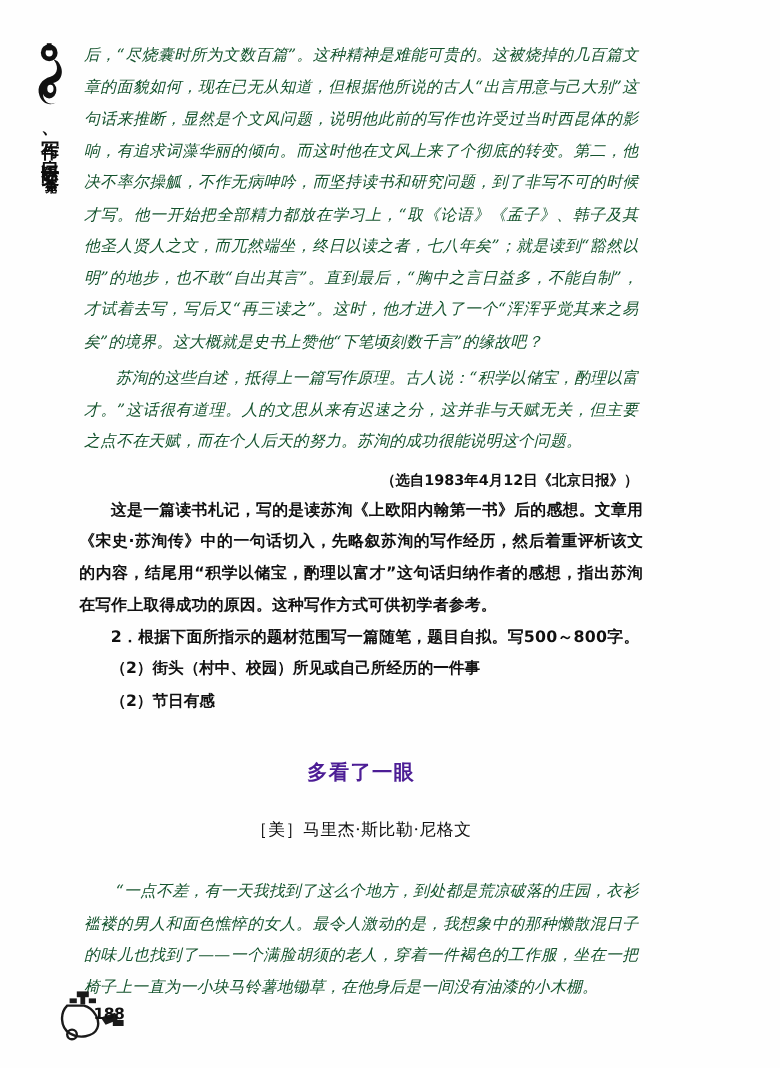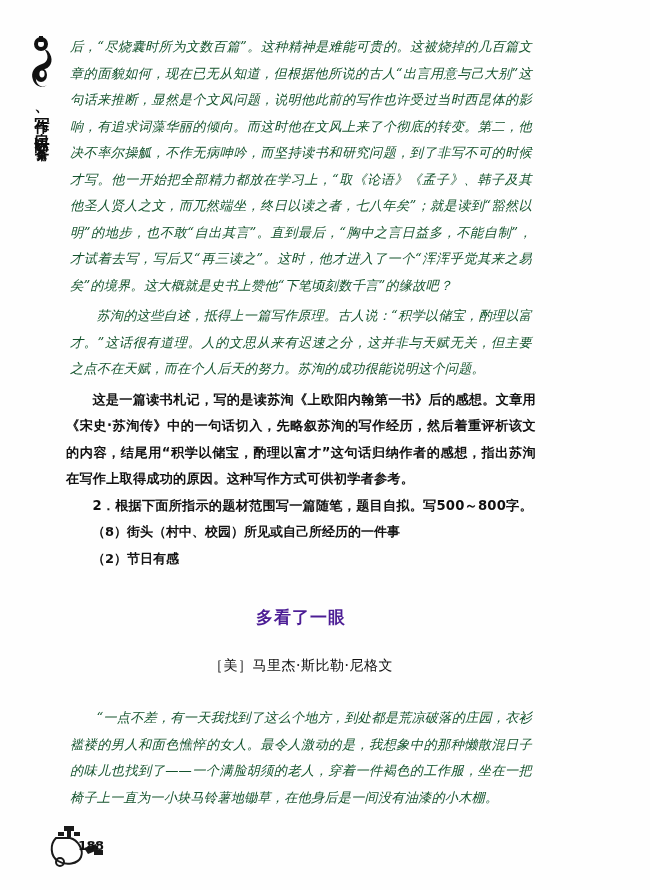--- a/index.html
+++ b/index.html
@@ -198,26 +198,27 @@
     <div class="sidebar-label">写作、口语交际</div>
     <div class="sidebar-sub">·第二单元</div>
   </div>
 
   <div class="content">
 
     <p class="body">后，“尽烧囊时所为文数百篇”。这种精神是难能可贵的。这被烧掉的几百篇文章的面貌如何，现在已无从知道，但根据他所说的古人“出言用意与己大别”这句话来推断，显然是个文风问题，说明他此前的写作也许受过当时西昆体的影响，有追求词藻华丽的倾向。而这时他在文风上来了个彻底的转变。第二，他决不率尔操觚，不作无病呻吟，而坚持读书和研究问题，到了非写不可的时候才写。他一开始把全部精力都放在学习上，“取《论语》《孟子》、韩子及其他圣人贤人之文，而兀然端坐，终日以读之者，七八年矣”；就是读到“豁然以明”的地步，也不敢“自出其言”。直到最后，“胸中之言日益多，不能自制”，才试着去写，写后又“再三读之”。这时，他才进入了一个“浑浑乎觉其来之易矣”的境界。这大概就是史书上赞他“下笔顷刻数千言”的缘故吧？</p>
 
     <p class="body indent">苏洵的这些自述，抵得上一篇写作原理。古人说：“积学以储宝，酌理以富才。”这话很有道理。人的文思从来有迟速之分，这并非与天赋无关，但主要之点不在天赋，而在个人后天的努力。苏洵的成功很能说明这个问题。</p>
 
+    <p class="source-line">（选自1983年4月12日《北京日报》）</p>
 
     <p class="body-upright indent">这是一篇读书札记，写的是读苏洵《上欧阳内翰第一书》后的感想。文章用《宋史·苏洵传》中的一句话切入，先略叙苏洵的写作经历，然后着重评析该文的内容，结尾用“积学以储宝，酌理以富才”这句话归纳作者的感想，指出苏洵在写作上取得成功的原因。这种写作方式可供初学者参考。</p>
 
     <p class="body-upright indent">2．根据下面所指示的题材范围写一篇随笔，题目自拟。写500～800字。</p>
 
-    <p class="list-item">（8）街头（村中、校园）所见或自己所经历的一件事</p>
+    <p class="list-item">（2）街头（村中、校园）所见或自己所经历的一件事</p>
     <p class="list-item">（2）节日有感</p>
 
 
     <div class="article-title">多看了一眼</div>
 
     <div class="article-author">［美］马里杰·斯比勒·尼格文</div>
 
     <div class="spacer-md"></div>
 
     <p class="body indent">“一点不差，有一天我找到了这么个地方，到处都是荒凉破落的庄园，衣衫褴褛的男人和面色憔悴的女人。最令人激动的是，我想象中的那种懒散混日子的味儿也找到了——一个满脸胡须的老人，穿着一件褐色的工作服，坐在一把椅子上一直为一小块马铃薯地锄草，在他身后是一间没有油漆的小木棚。</p>

